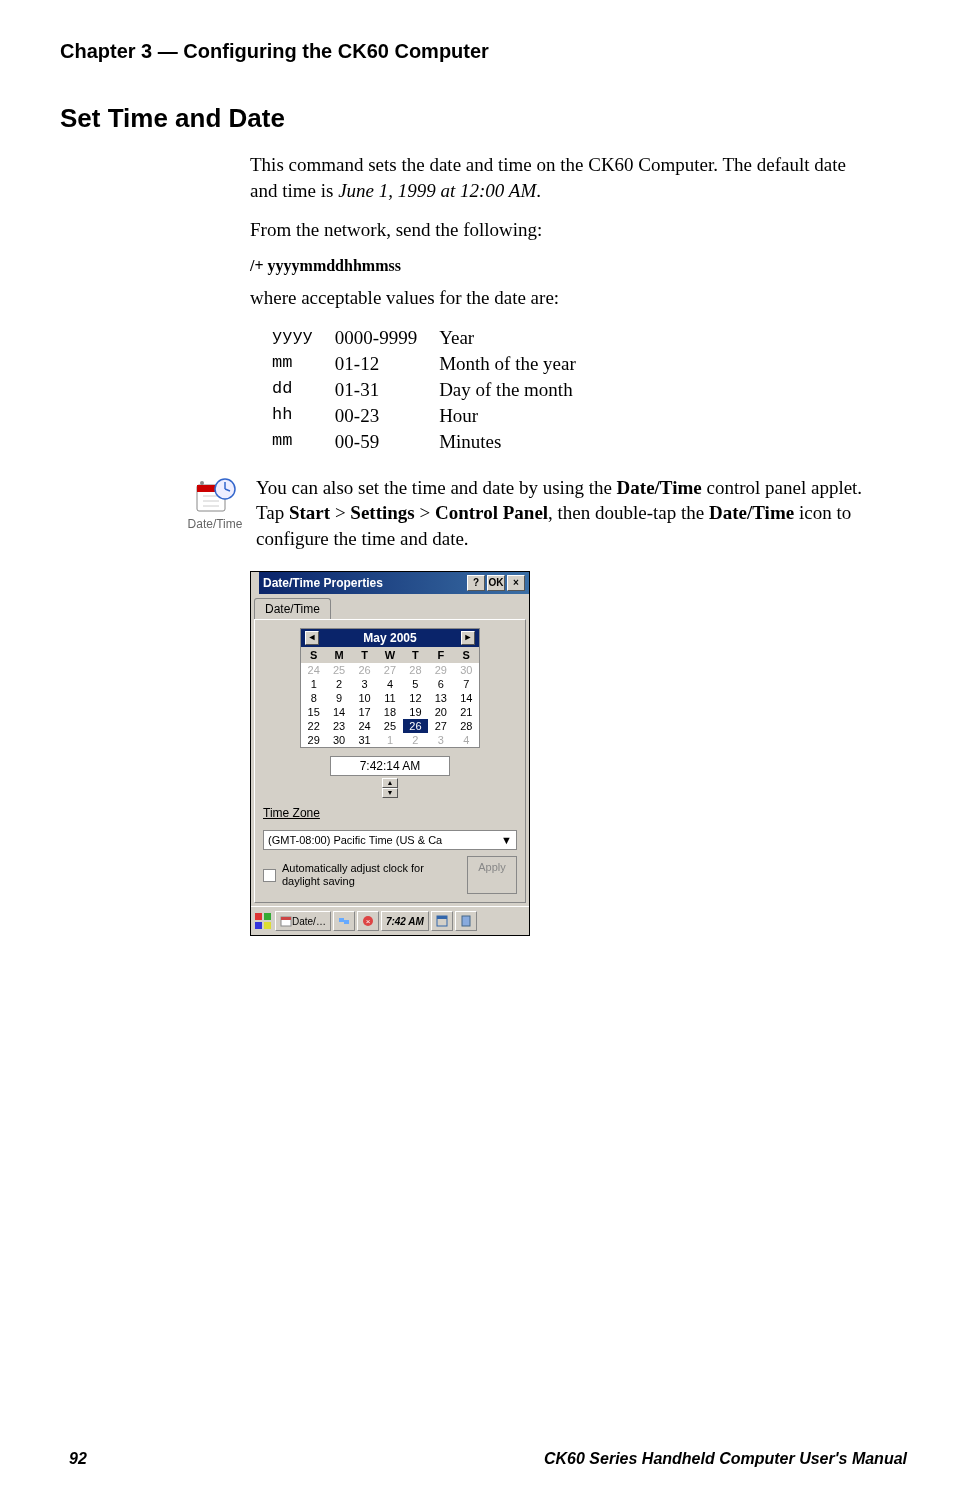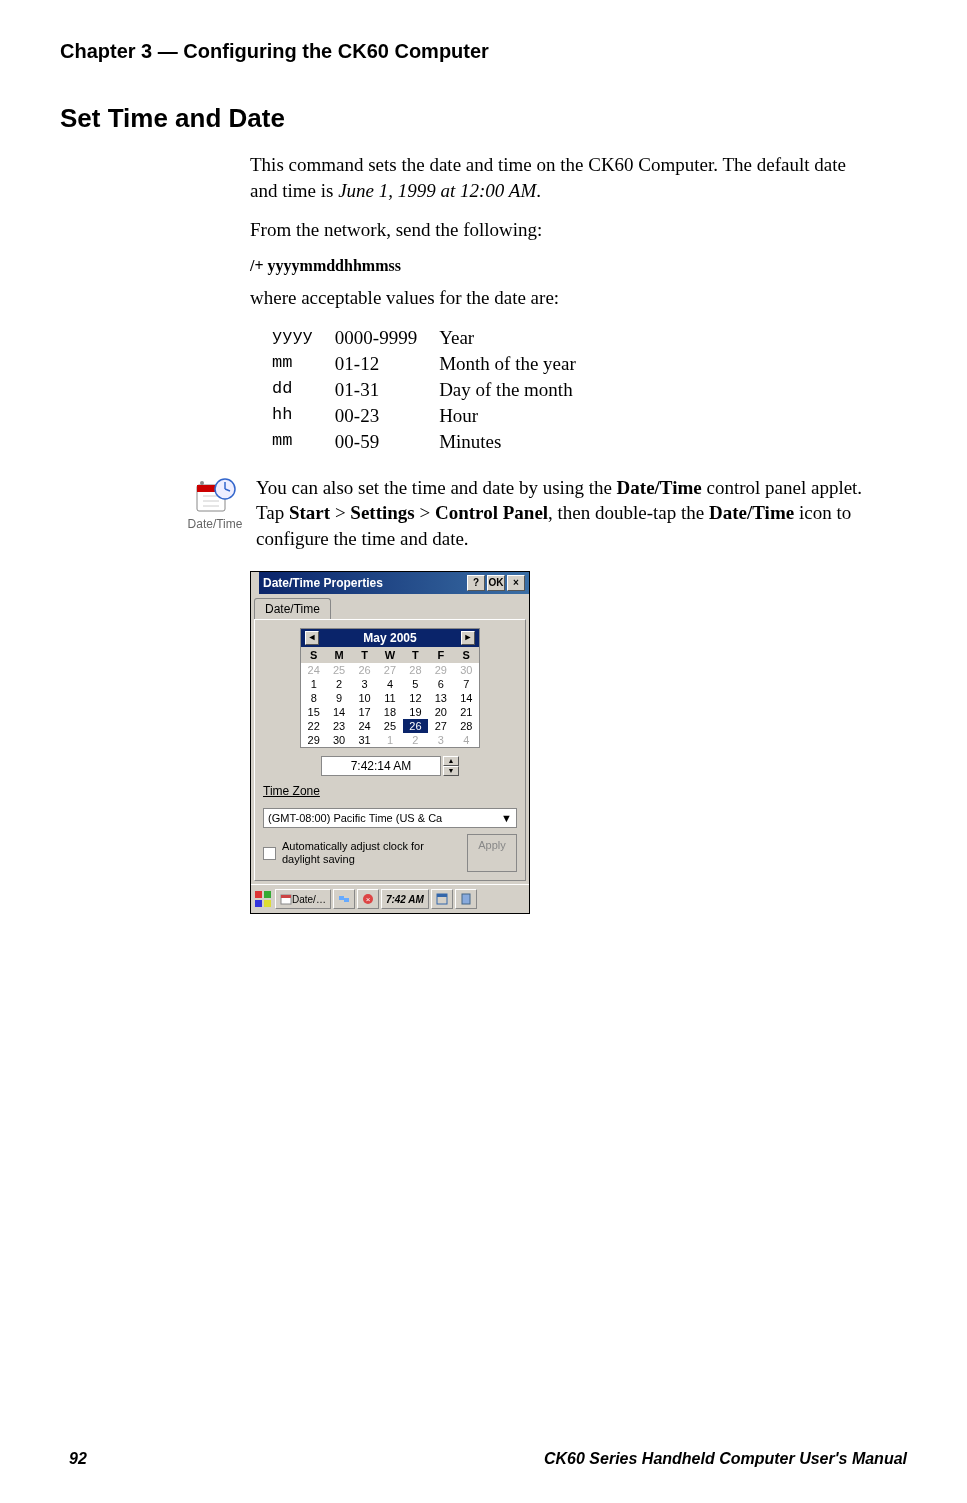--- a/index.html
+++ b/index.html
@@ -198,20 +198,21 @@
     .cal-cell.selected {
       background: #0a246a;
       color: white;
     }
     .time-row {
       display: flex;
       align-items: center;
       justify-content: center;
       margin-top: 8px;
       gap: 2px;
+      flex-direction: column;
     }
     .time-input {
       width: 120px;
       height: 20px;
       background: white;
       border: 1px solid #888;
       text-align: center;
       line-height: 18px;
       font-size: 12px;
     }

